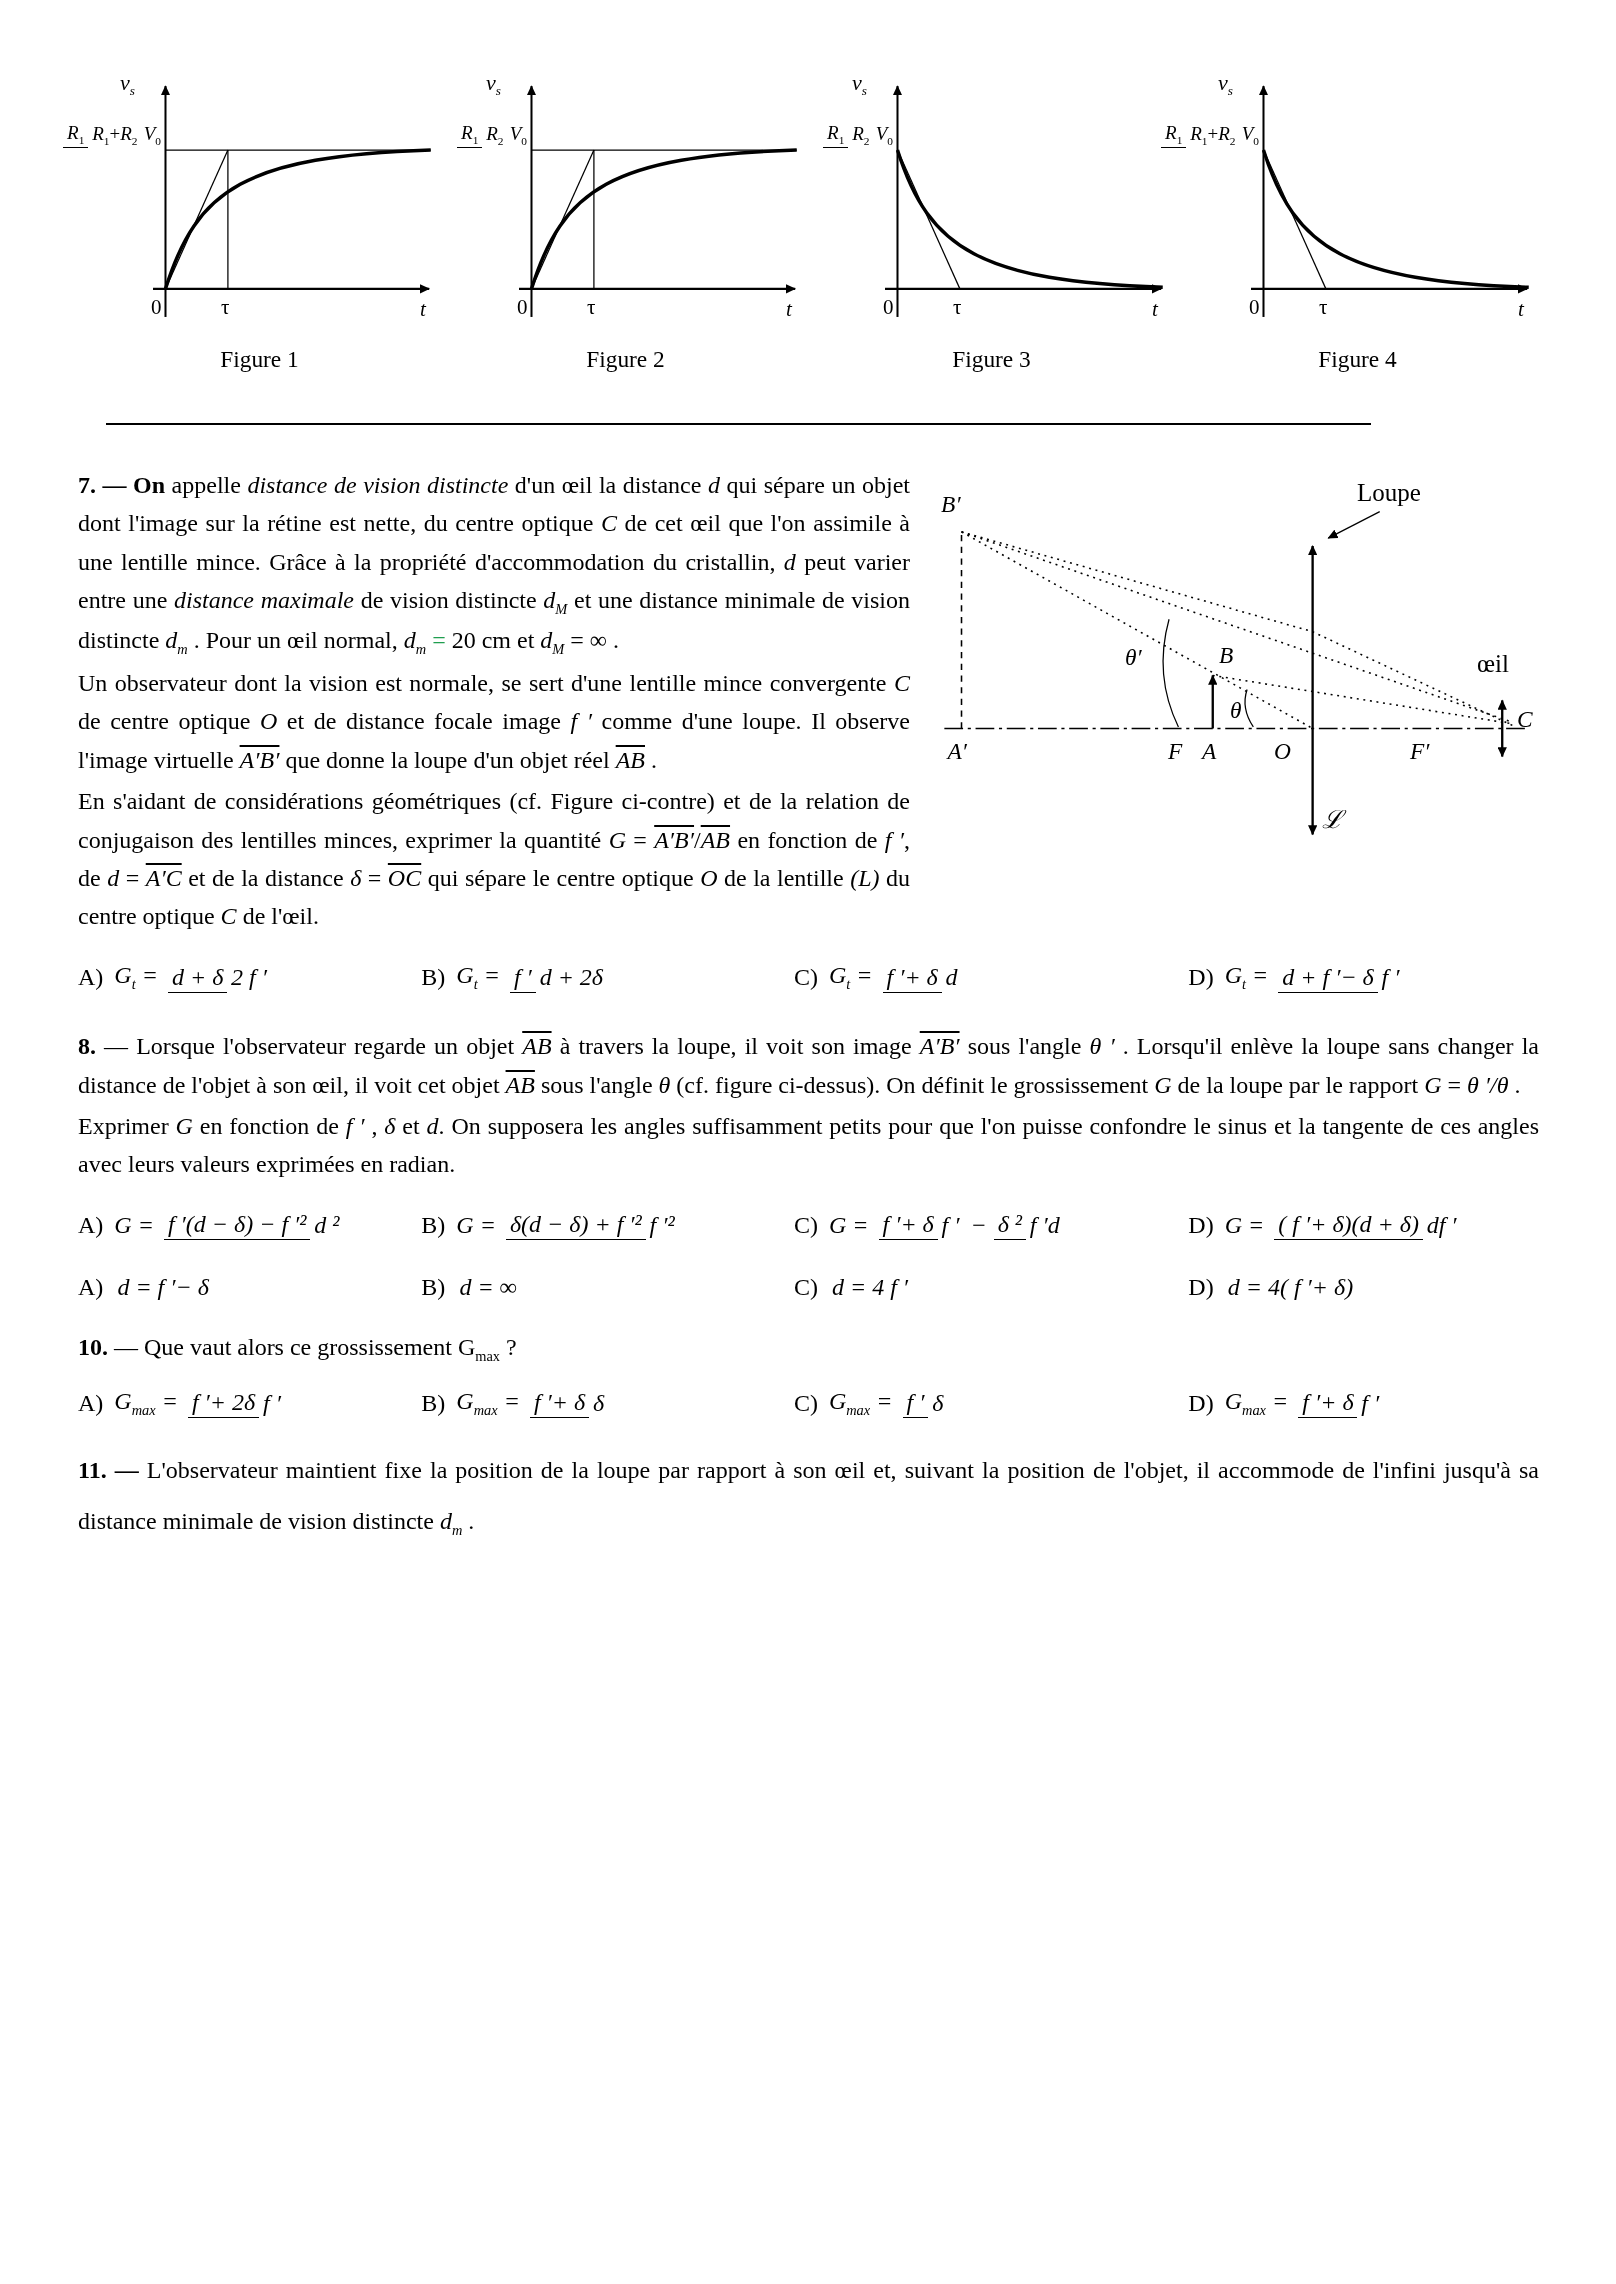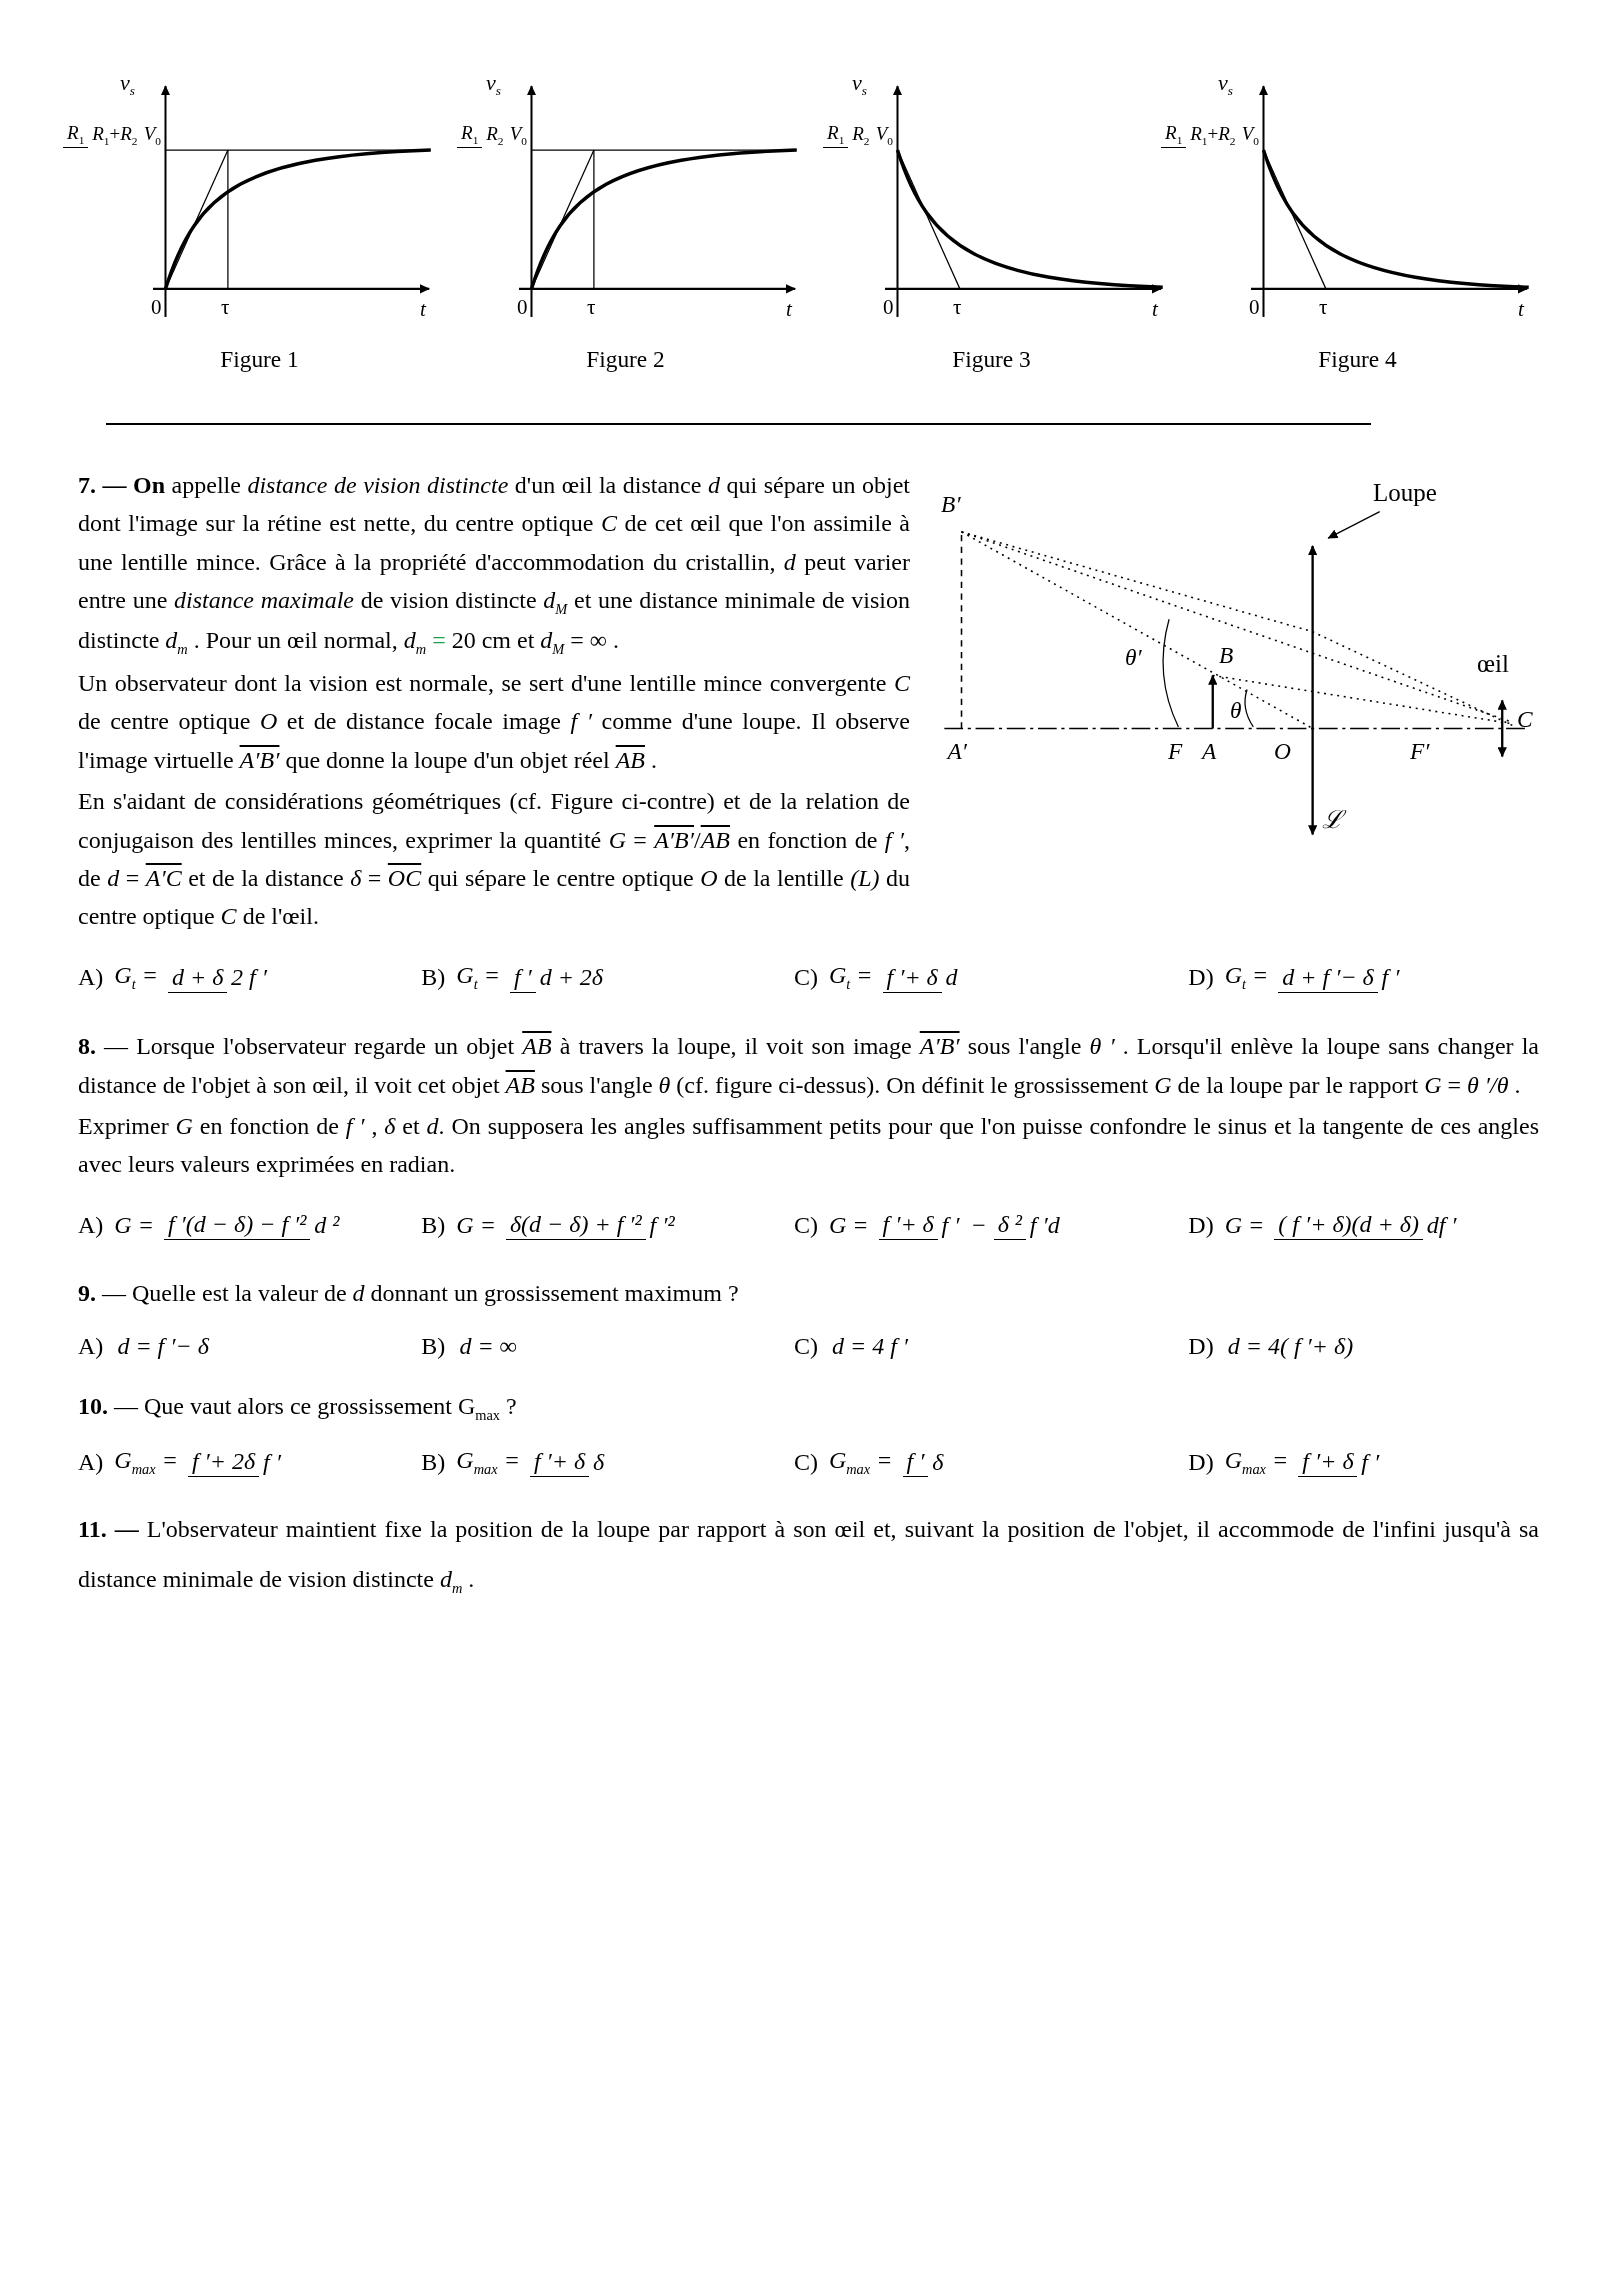--- a/index.html
+++ b/index.html
@@ -177,21 +177,21 @@
         <line class="thin" x1="566" y1="52" x2="500" y2="86" marker-end="url(#ah)"></line>
 
         <line class="mid" x1="352" y1="330" x2="352" y2="262" marker-end="url(#ah)"></line>
 
         <line class="mid" x1="723" y1="294" x2="723" y2="366" marker-start="url(#ah)" marker-end="url(#ah)"></line>
 
         <path class="thin" d="M308,328 Q276,262 296,190" fill="none"></path>
         <path class="thin" d="M404,328 Q388,304 396,280" fill="none"></path>
       </svg>
       <span class="d-label d-it" style="left:3.1px;top:22px">B′</span>
-      <span class="d-label d-big" style="left:435px;top:9.4px">Loupe</span>
+      <span class="d-label d-big" style="left:419px;top:9.4px">Loupe</span>
       <span class="d-label d-big" style="left:539px;top:180px">œil</span>
       <span class="d-label d-it" style="left:9.4px;top:269px">A′</span>
       <span class="d-label d-it" style="left:230px;top:269px">F</span>
       <span class="d-label d-it" style="left:264px;top:269px">A</span>
       <span class="d-label d-it" style="left:336px;top:269px">O</span>
       <span class="d-label d-it" style="left:472px;top:269px">F′</span>
       <span class="d-label d-it" style="left:579px;top:237px">C</span>
       <span class="d-label d-it" style="left:281px;top:173px">B</span>
       <span class="d-label d-it" style="left:187px;top:175px">θ′</span>
       <span class="d-label d-it" style="left:292px;top:228px">θ</span>
@@ -309,21 +309,20 @@
                 <span class="num">( f ′+ δ)(d + δ)</span>
                 <span class="den">df ′</span>
               </span>
             </span>
           </span>
       </div>
     </div>
   </section>
 
   <section class="qsec">
-    <p class="qtext para"><span class="bo">9.</span><span> — Quelle est la valeur de </span><span class="it">d</span><span> donnant un grossissement maximum ?</span></p>
 
     <div class="opts tight">
       <div class="opt">
         <span class="opt-label">A)</span>
         <span class="formula">
             <span class="fparts">
               <span class="ftxt">d = f ′− δ</span>
             </span>
           </span>
       </div>

